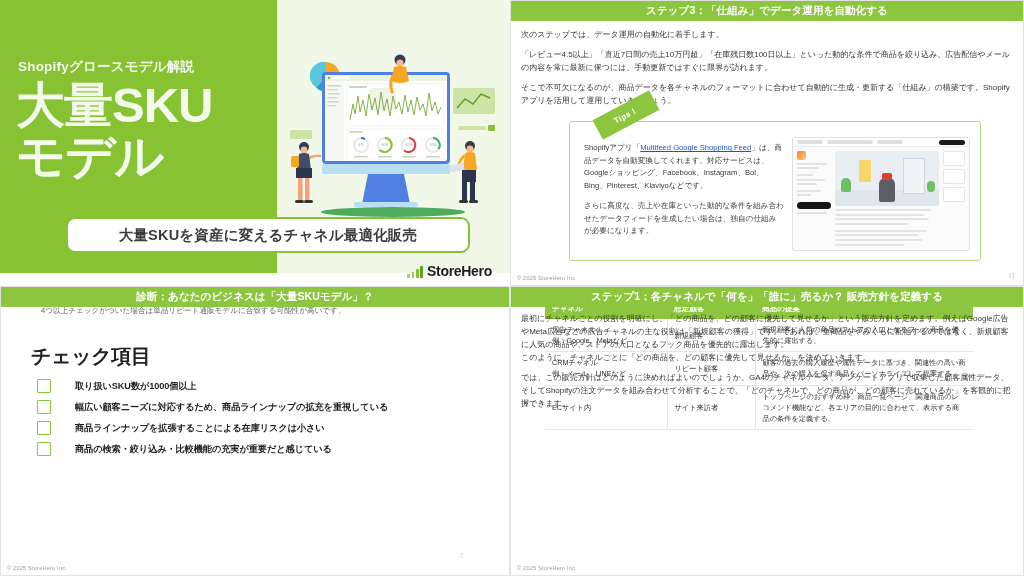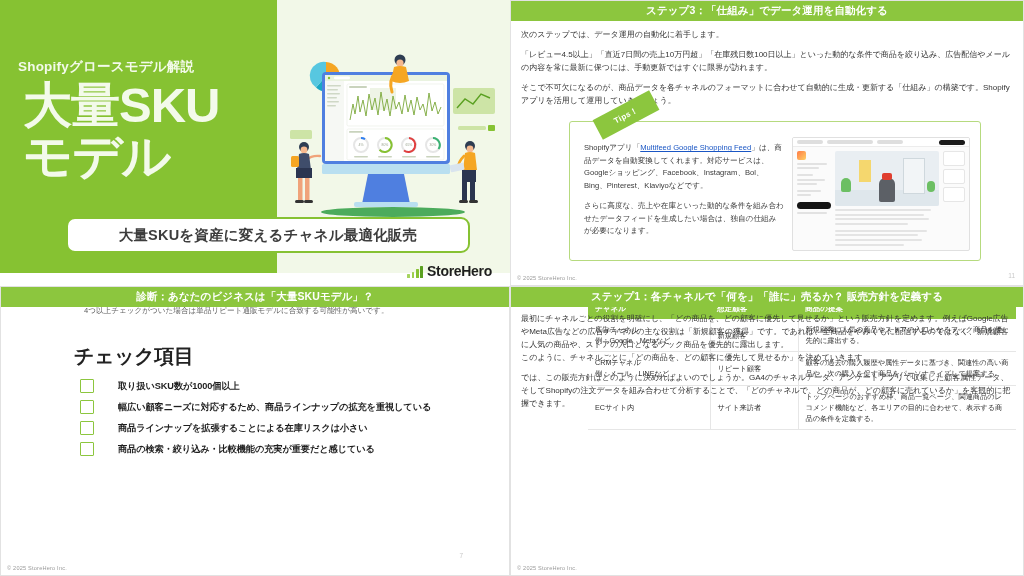--- a/index.html
+++ b/index.html
@@ -8,38 +8,38 @@
     font-family: "Liberation Sans", "DejaVu Sans", sans-serif;
     background:#d9d9d9;
     overflow:hidden;
   }
   .grid {
     width:1024px; height:576px;
     display:grid;
     grid-template-columns: 510px 514px;
     grid-template-rows: 286px 290px;
   }
-  .slide { position:relative; background:#ffffff; overflow:hidden; border:1px solid #e2e2e2;padding-left:43px; }
+  .slide { position:relative; background:#ffffff; overflow:hidden; border:1px solid #e2e2e2; }
 
   
   #slide-title { border:none; background:#ffffff; }
   #slide-title .left-panel {
     position:absolute; left:0; top:0; width:277px; height:273px;
     background:#86c232;
   }
   #slide-title .right-panel {
     position:absolute; left:277px; top:0; right:0; height:273px;
     background:#f2f8e8;
   }
   #slide-title .eyebrow {
     position:absolute; left:18px; top:58px;
     color:#f3faea; font-size:13.5px; font-weight:bold; letter-spacing:.2px;
   }
   #slide-title .maintitle {
-    position:absolute; left:23px; top:80px; width:260px;
+    position:absolute; left:16px; top:80px; width:260px;
     color:#f3faea; font-size:49px; font-weight:bold; line-height:1.04;
     letter-spacing:-1px;
   }
   #slide-title .subtitle-pill {
     position:absolute; left:66px; top:217px; width:404px; height:36px;
     background:#ffffff; border:2.2px solid #86c232; border-radius:9px;
     display:flex; align-items:center; justify-content:center;
     color:#3d3d3d; font-size:14.5px; font-weight:bold; letter-spacing:.2px;
     z-index:5;
   }

